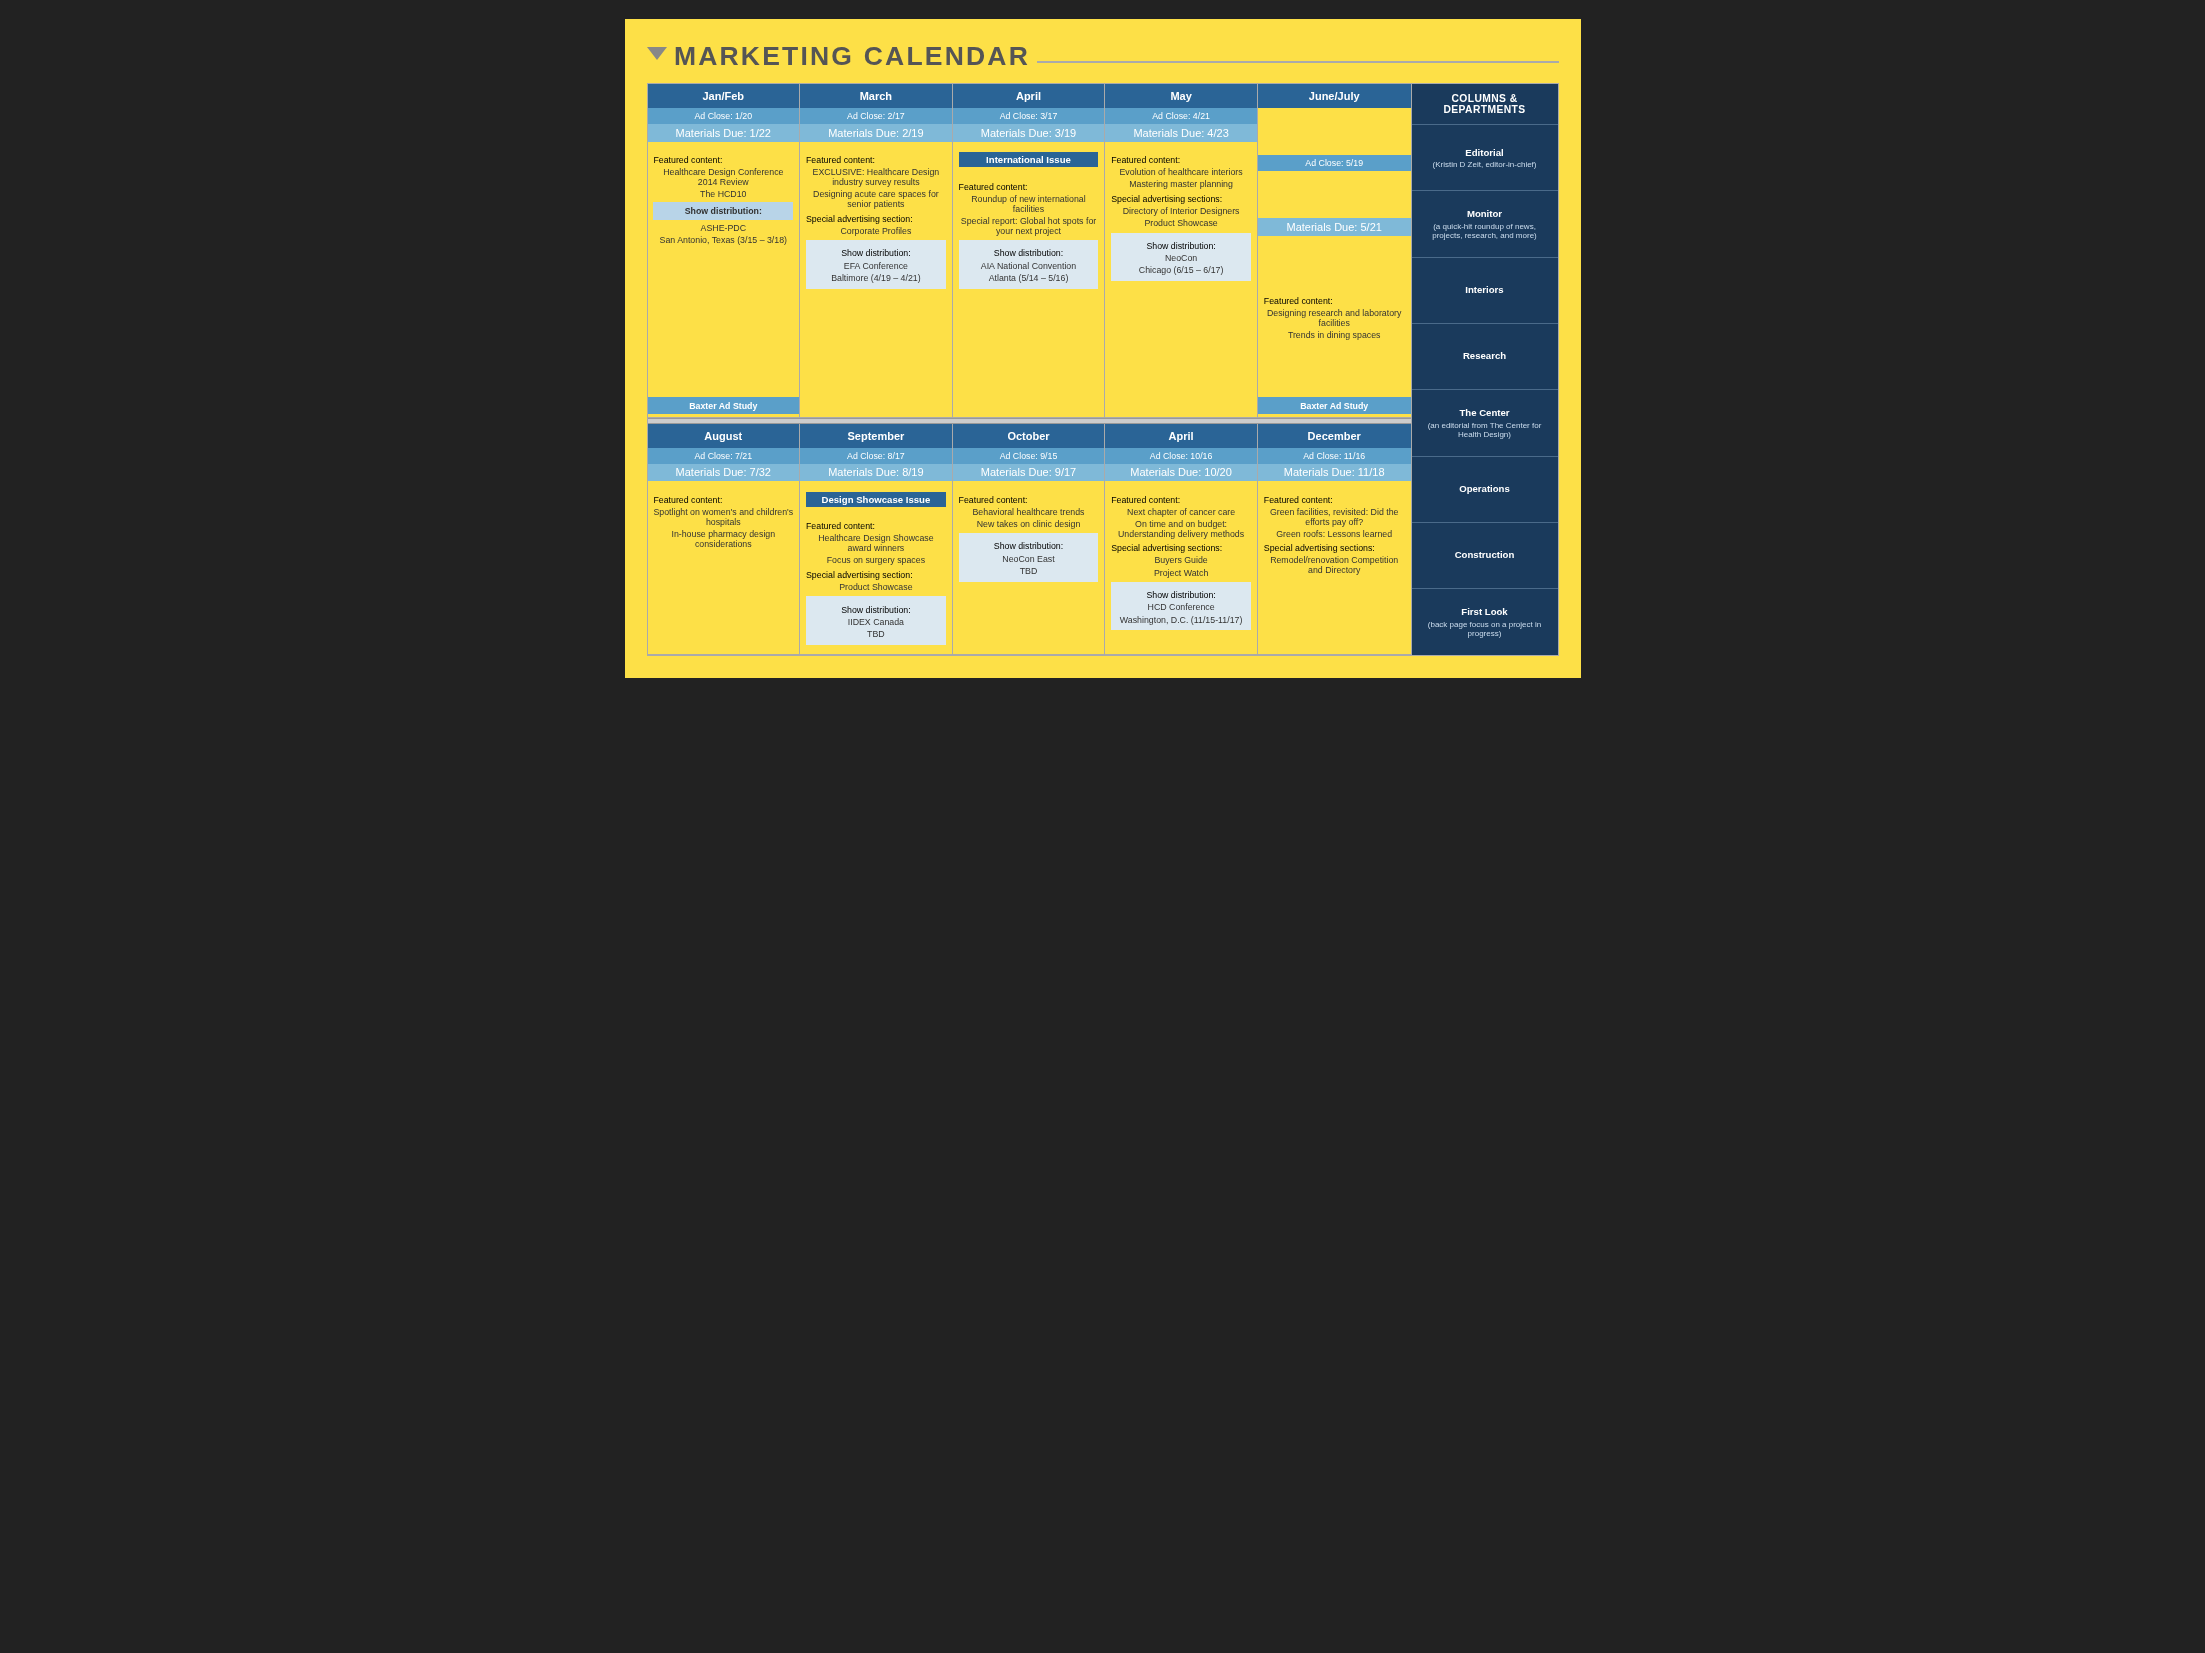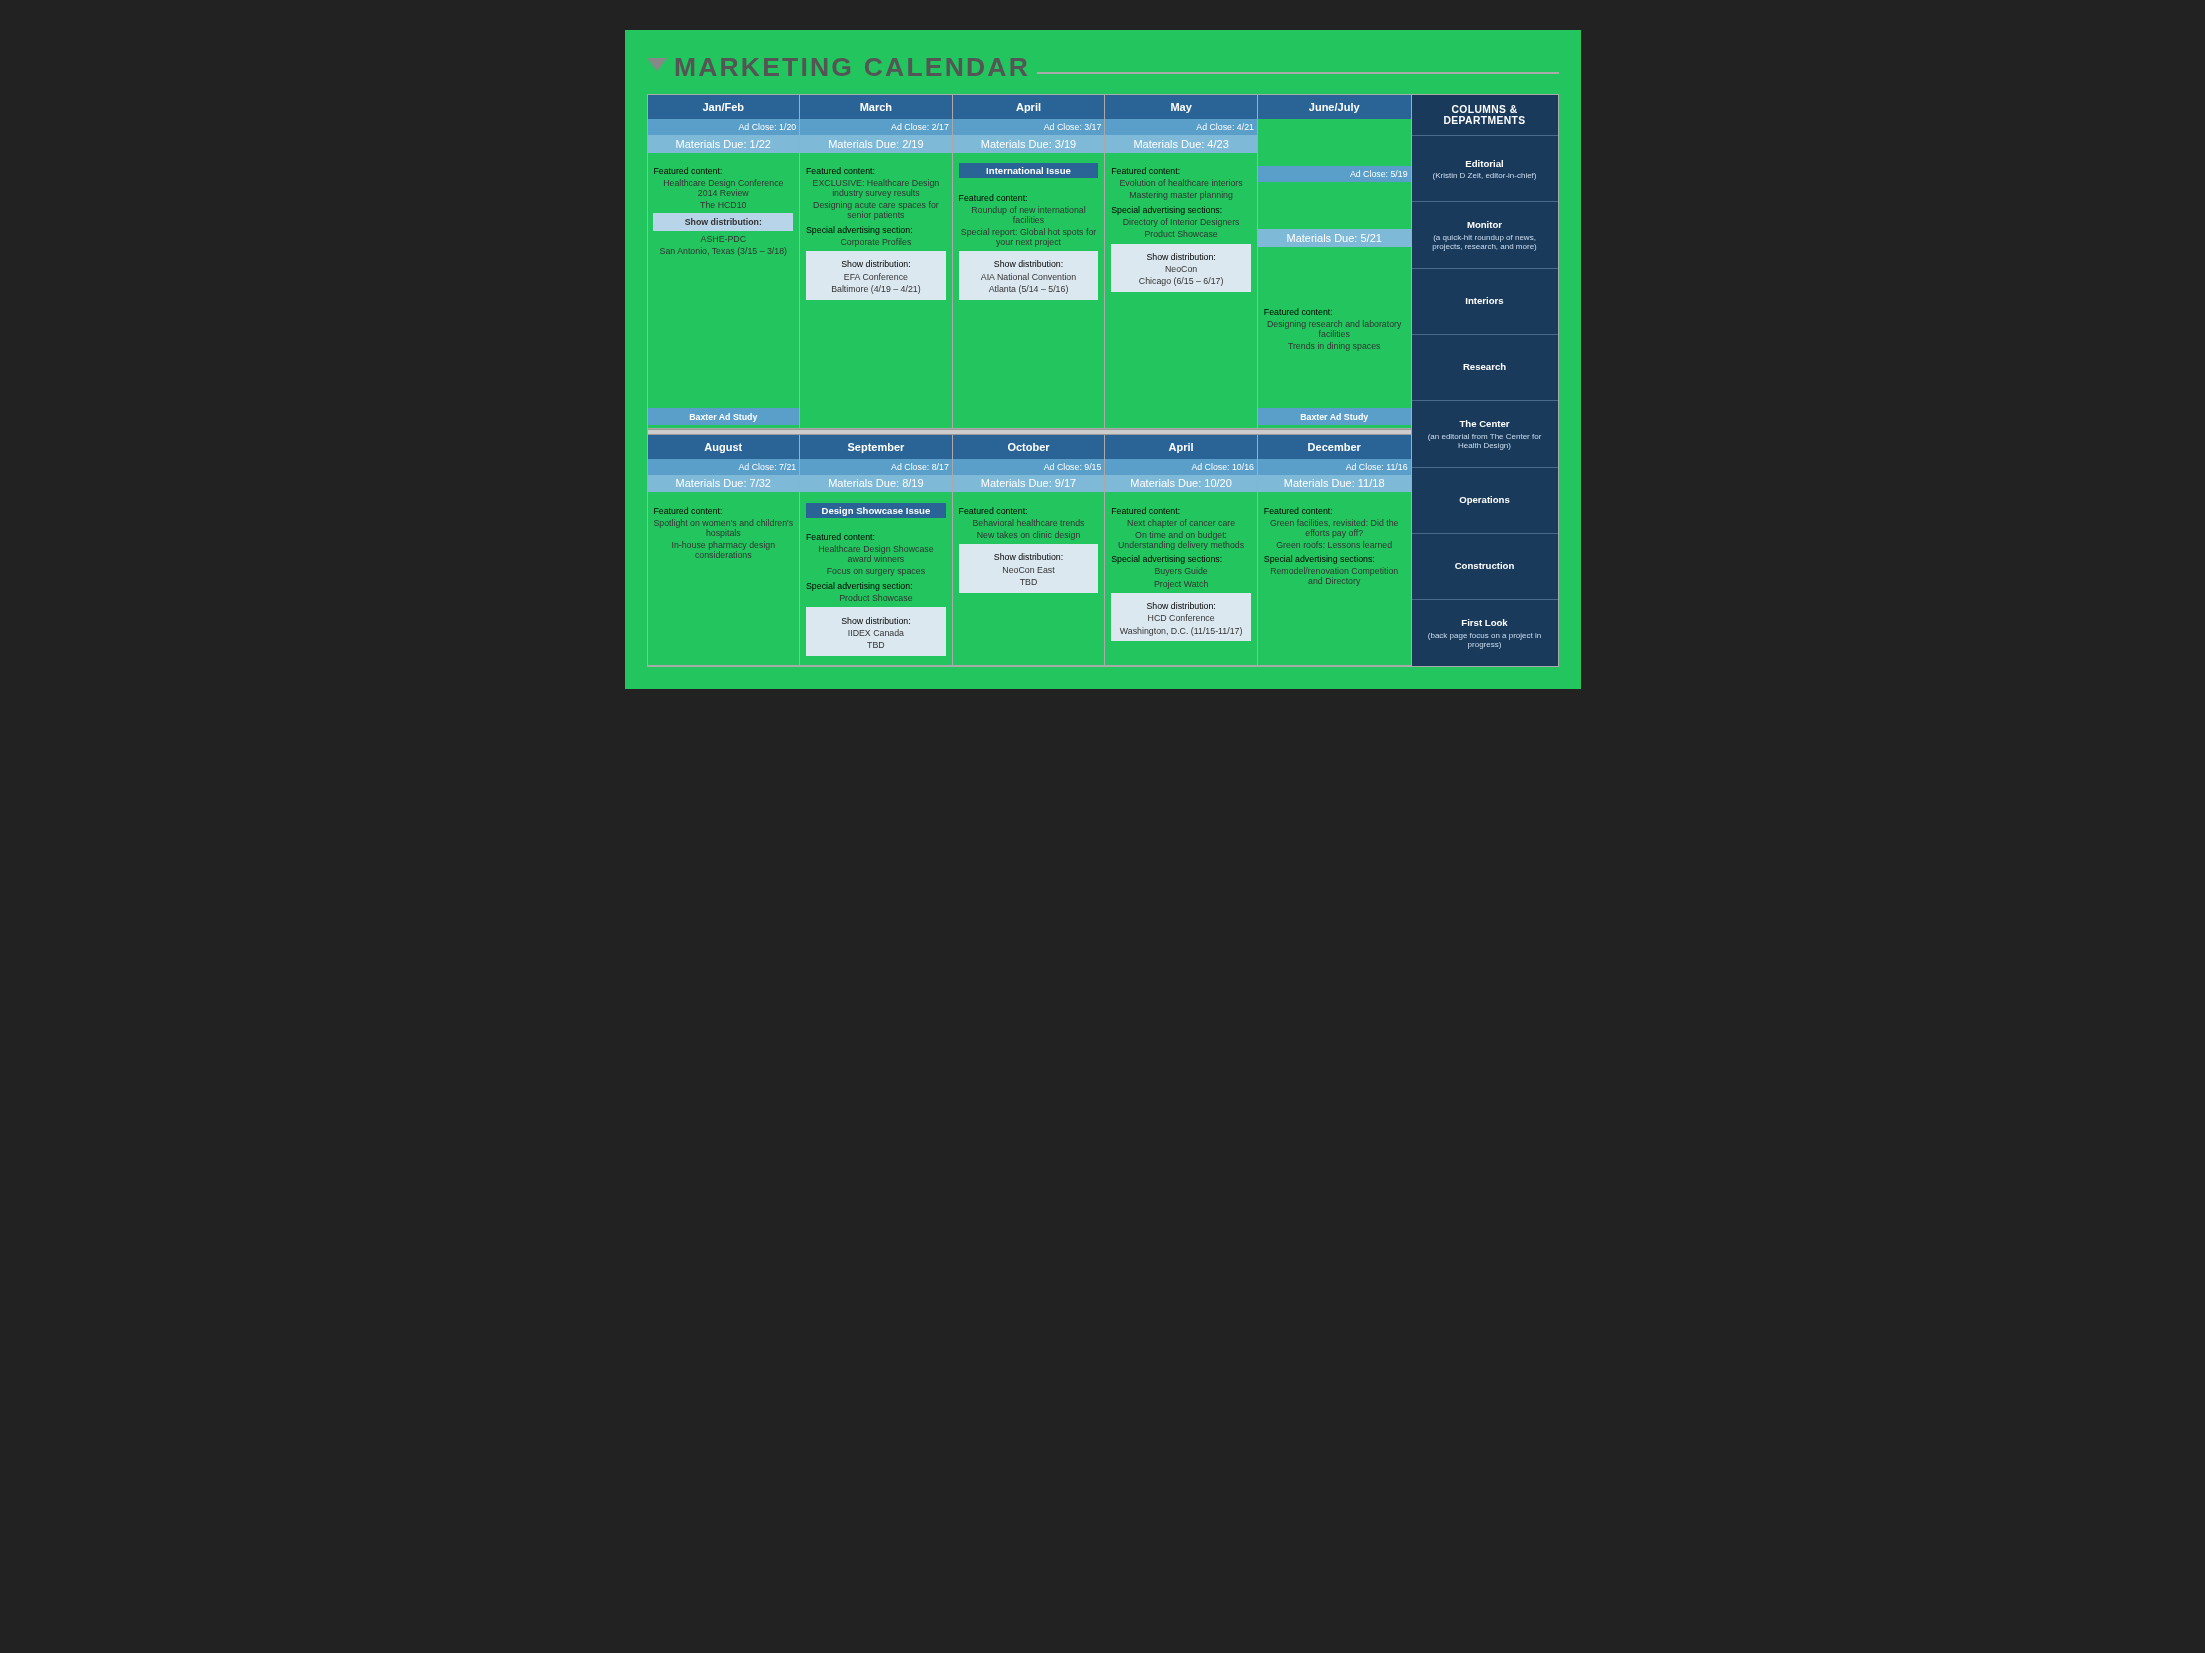--- a/index.html
+++ b/index.html
@@ -3,24 +3,24 @@
   <meta charset="utf-8">
   <style>
     * { box-sizing: border-box; margin: 0; padding: 0; }
     body {
       background: #222;
       font-family: Arial, sans-serif;
       font-size: 9.6px;
       padding: 14.7px;
     }
     .page {
-      background: #22c55e;
+      background: #fde047;
       padding: 22px 22px 22px 22px;
       max-width: 956px;
-      margin: 15px auto;
+      margin: 4px auto;
     }
     .title-area {
       display: flex;
       align-items: flex-start;
       margin-bottom: 11.8px;
     }
     .title-arrow {
       width: 0;
       height: 0;
       border-left: 10.3px solid transparent;
@@ -48,21 +48,21 @@
       background: #2a6496;
       color: white;
       text-align: center;
       font-weight: bold;
       font-size: 11px;
       padding: 5.9px 2.9px;
     }
     .ad-close {
       background: #5a9fc9;
       color: white;
-      text-align: right;
+      text-align: center;
       font-size: 8.8px;
       padding: 2.9px;
     }
     .materials-due {
       background: #7fb9d8;
       color: white;
       text-align: center;
       font-size: 11px;
       padding: 2.9px;
       margin-bottom: 4.4px;

